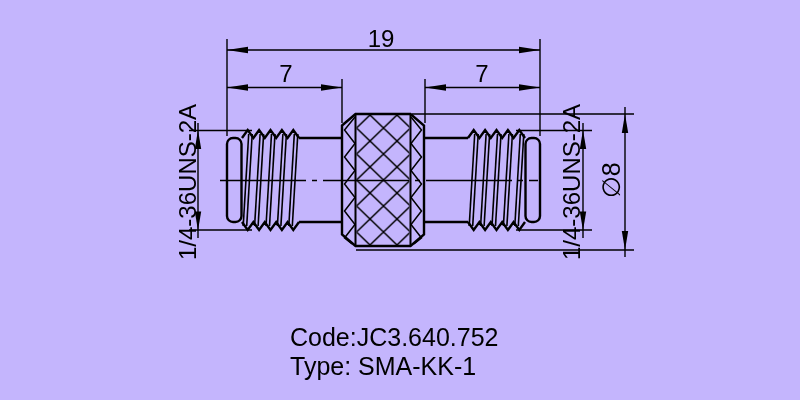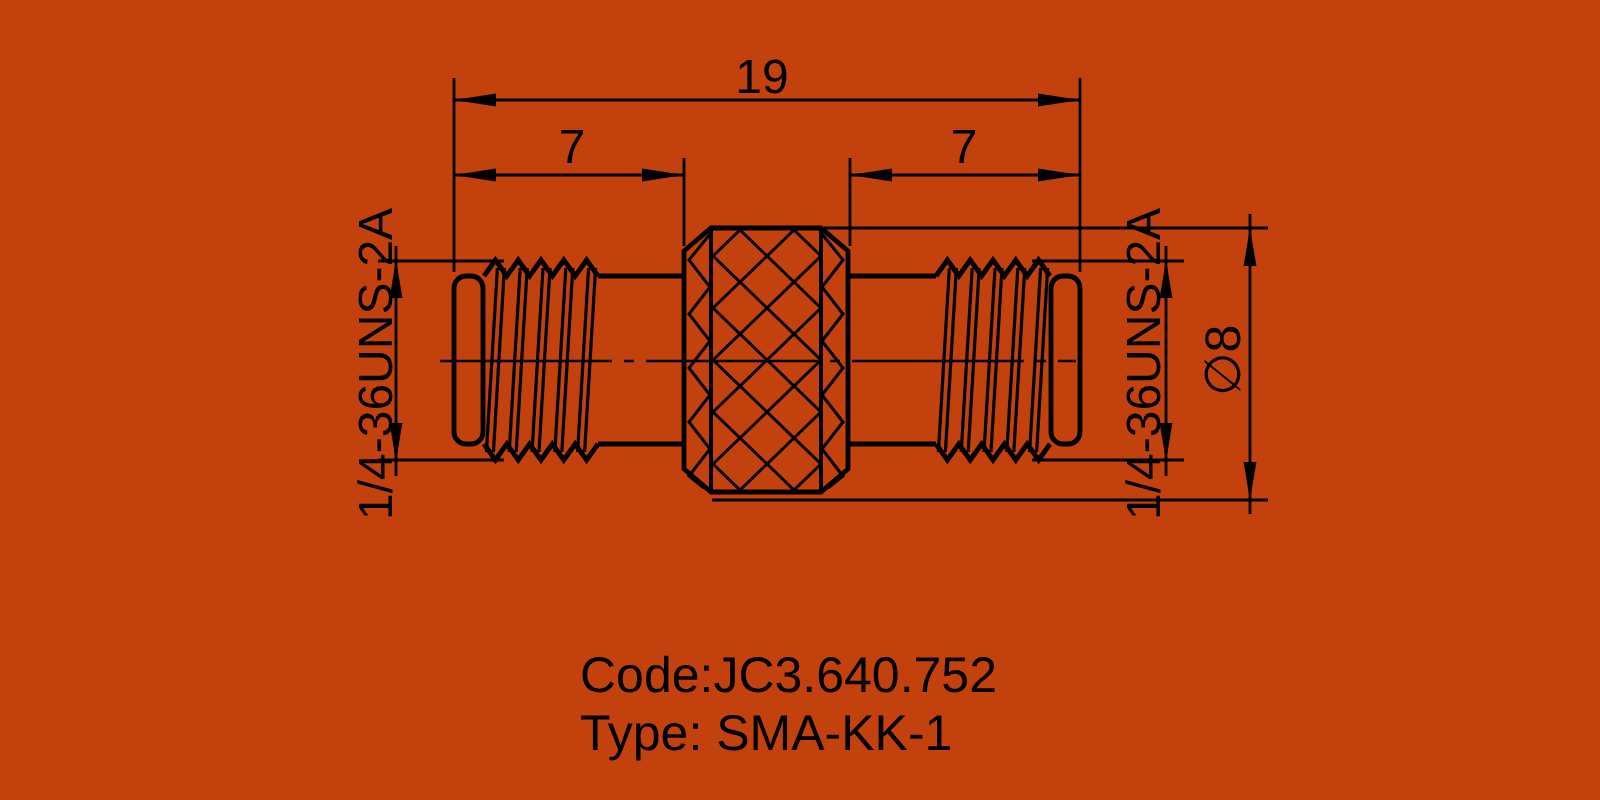--- a/index.html
+++ b/index.html
@@ -1,16 +1,16 @@
 <!DOCTYPE html>
 <html><head>
 <meta charset="utf-8">
 <style>
   html,body{margin:0;padding:0;background:#ffffff;}
-  .canvas{width:800px;height:400px;background:#c2410c;position:relative;overflow:hidden;}
+  .canvas{width:800px;height:400px;background:#c4b5fd;position:relative;overflow:hidden;}
   svg{display:block;}
   text{font-family:"Liberation Sans","DejaVu Sans",sans-serif;fill:#000;}
   .dimtext{font-size:24px;}
   .captext{font-size:25px;}
   .thick{stroke:#000;stroke-width:2.4;fill:none;stroke-linejoin:miter;stroke-linecap:butt;}
   .mid{stroke:#000;stroke-width:2;fill:none;}
   .thin{stroke:#000;stroke-width:1.4;fill:none;}
   .flank{stroke:#000;stroke-width:1.6;}
   .knurlline{stroke:#000;stroke-width:1.5;fill:none;}
   .zig{stroke:#000;stroke-width:1.5;fill:none;}

